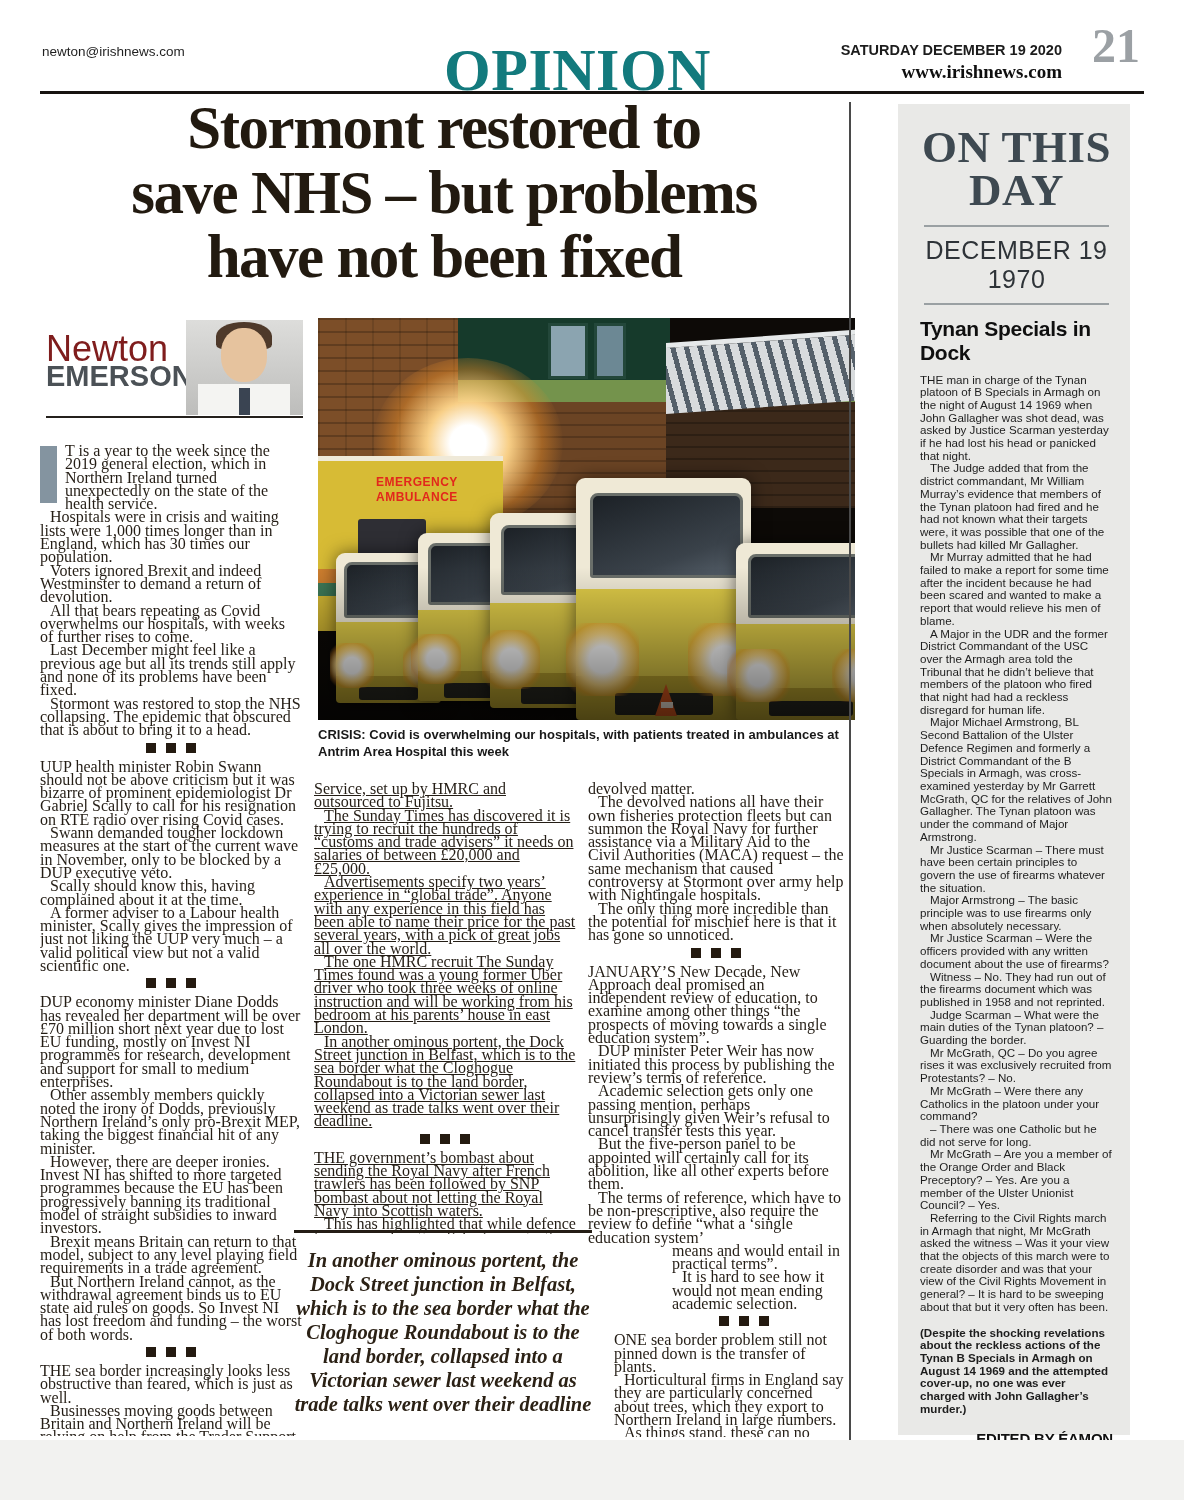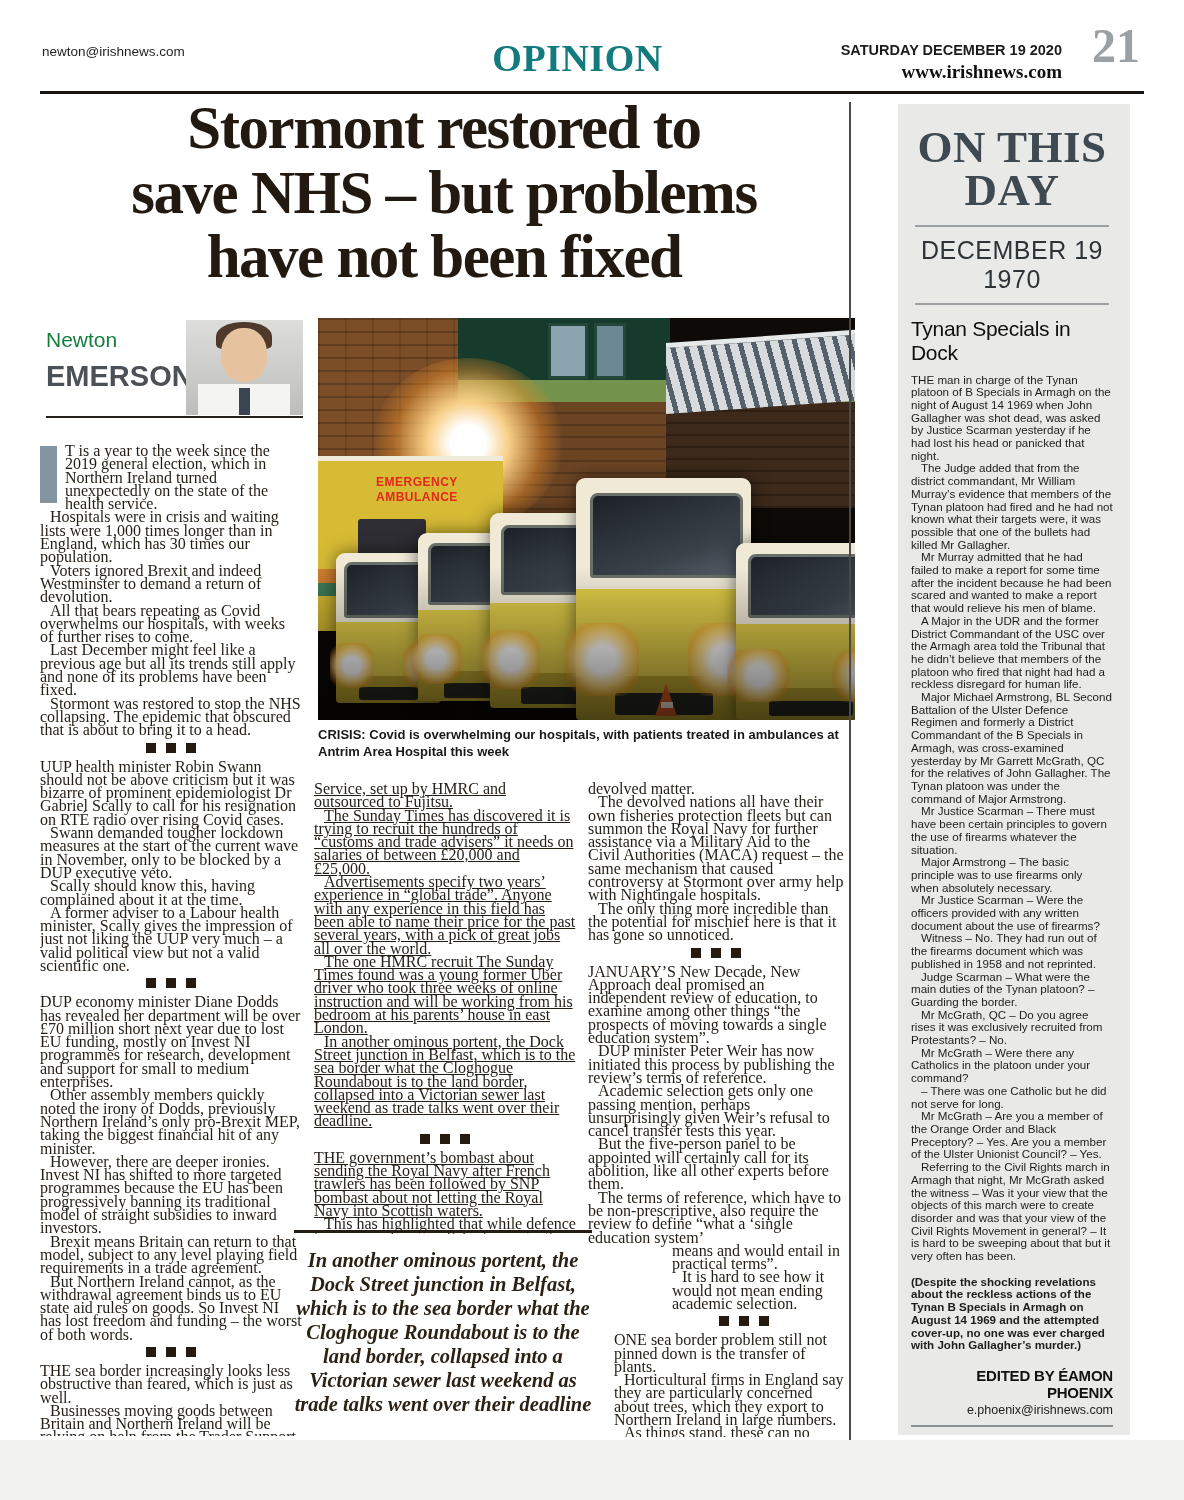--- a/index.html
+++ b/index.html
@@ -4,34 +4,34 @@
 <title>OPINION</title>
 <style>
   html,body{margin:0;padding:0;background:#f2f2f0;}
   .page{position:relative;width:1184px;height:1440px;background:#ffffff;margin:0 auto;overflow:hidden;
         font-family:"Liberation Serif",serif;color:#241d15;}
   .abs{position:absolute;}
 
   
   .hdr-email{left:42px;top:44px;font-family:"Liberation Sans",sans-serif;font-size:13.5px;color:#1f1f1f;}
   .hdr-section{left:430px;top:36px;width:295px;text-align:center;font-family:"Liberation Serif",serif;
-               font-weight:bold;font-size:38px;letter-spacing:.5px;color:#137a7d;}
+               font-weight:bold;font-size:60px;letter-spacing:.5px;color:#137a7d;}
   .hdr-dateblock{right:122px;top:42px;text-align:right;}
   .hdr-date{font-family:"Liberation Sans",sans-serif;font-weight:600;font-size:14.5px;color:#1c1c1c;}
   .hdr-site{font-family:"Liberation Serif",serif;font-weight:bold;font-size:19px;color:#0f0f0f;margin-top:3px;}
   .hdr-pagenum{right:44px;top:18px;font-family:"Liberation Serif",serif;font-weight:bold;font-size:48px;color:#9ba0a4;}
   .rule-top{left:40px;top:91px;width:1104px;height:3px;background:#171310;}
   .rule-bottom{left:40px;top:1441px;width:1104px;height:9px;background:#171310;}
   .vrule{left:849px;top:102px;width:2px;height:1338px;background:#4a4a4a;}
 
   
   .headline{left:30px;top:96px;width:828px;text-align:center;font-weight:bold;font-size:61px;line-height:1.06;
             letter-spacing:-1.5px;color:#221a10;}
   .headline span{display:block;}
-  .by-first{left:46px;top:328px;font-family:"Liberation Sans",sans-serif;font-size:21px;color:#15803d;}
+  .by-first{left:46px;top:328px;font-family:"Liberation Sans",sans-serif;font-size:36px;color:#7f1d1d;}
   .by-last{left:46px;top:360px;font-family:"Liberation Sans",sans-serif;font-weight:bold;font-size:29px;color:#4b5156;}
   .by-rule{left:46px;top:416px;width:257px;height:2px;background:#24201c;}
   .portrait{left:186px;top:320px;width:117px;height:95px;overflow:hidden;
             background:linear-gradient(#dddddb,#bdbdbb);}
   .portrait div{position:absolute;}
   .po-hair{left:30px;top:2px;width:56px;height:28px;border-radius:50% 50% 20% 20%;background:#4e392a;}
   .po-head{left:35px;top:8px;width:46px;height:54px;border-radius:46%;background:#e6c39e;}
   .po-shirt{left:12px;top:64px;width:92px;height:32px;background:#f4f4f2;}
   .po-tie{left:53px;top:68px;width:11px;height:28px;background:#3a4452;}
 
@@ -87,28 +87,28 @@
   .dropbar{float:left;width:17px;height:57px;margin:2px 8px 0 0;background:#8494a0;}
   .divider{text-align:center;margin:6px 0 7px;line-height:10px;}
   .divider.ind-sm{transform:translateX(28px);padding:0;}
   .sq{display:inline-block;width:10px;height:10px;margin:0 5px;background:#241a10;}
 
   .pullquote{left:294px;top:1230px;width:298px;border-top:3px solid #241d15;padding-top:15px;
              text-align:center;font-style:italic;font-weight:bold;font-size:20.5px;line-height:24px;color:#2b2115;}
 
   
   .sidebar{left:898px;top:104px;width:232px;height:1331px;background:#e9e9e7;box-sizing:border-box;
-           padding:22px 17px 0 13px;font-family:"Liberation Sans",sans-serif;color:#1d1d1d;}
+           padding:22px 17px 0 22px;font-family:"Liberation Sans",sans-serif;color:#1d1d1d;}
   .sb-title{text-align:center;font-family:"Liberation Serif",serif;font-weight:bold;font-size:45px;
             line-height:.95;color:#3e4951;letter-spacing:.5px;}
   .sb-title span{display:block;}
   .sb-hr{border:0;border-top:2px solid #9aa0a3;margin:13px 4px 9px 4px;}
   .sb-hr2{border:0;border-top:2px solid #9aa0a3;margin:9px 4px 12px 4px;}
   .sb-date{text-align:center;font-size:25px;letter-spacing:.5px;color:#2e3338;}
-  .sb-head{font-weight:normal;font-size:21px;letter-spacing:-.3px;color:#0f0f0f;margin:2px 0 9px 0;}
+  .sb-head{font-weight:bold;font-size:21px;letter-spacing:-.3px;color:#0f0f0f;margin:2px 0 9px 0;}
   .sidebar .para{font-size:11.6px;line-height:12.7px;font-family:"Liberation Sans",sans-serif;}
   .sidebar .para.bold-note{font-weight:bold;margin-top:13px;}
   .sb-edited{text-align:right;font-weight:bold;font-size:15px;letter-spacing:-.2px;color:#111;margin-top:15px;}
   .sb-editoremail{text-align:right;font-size:12.5px;margin-top:2px;}
   .sb-endrule{border:0;border-top:2px solid #8d9295;margin:8px 0 0 0;}
 </style>
 </head>
 <body>
 
 <div class="page">

